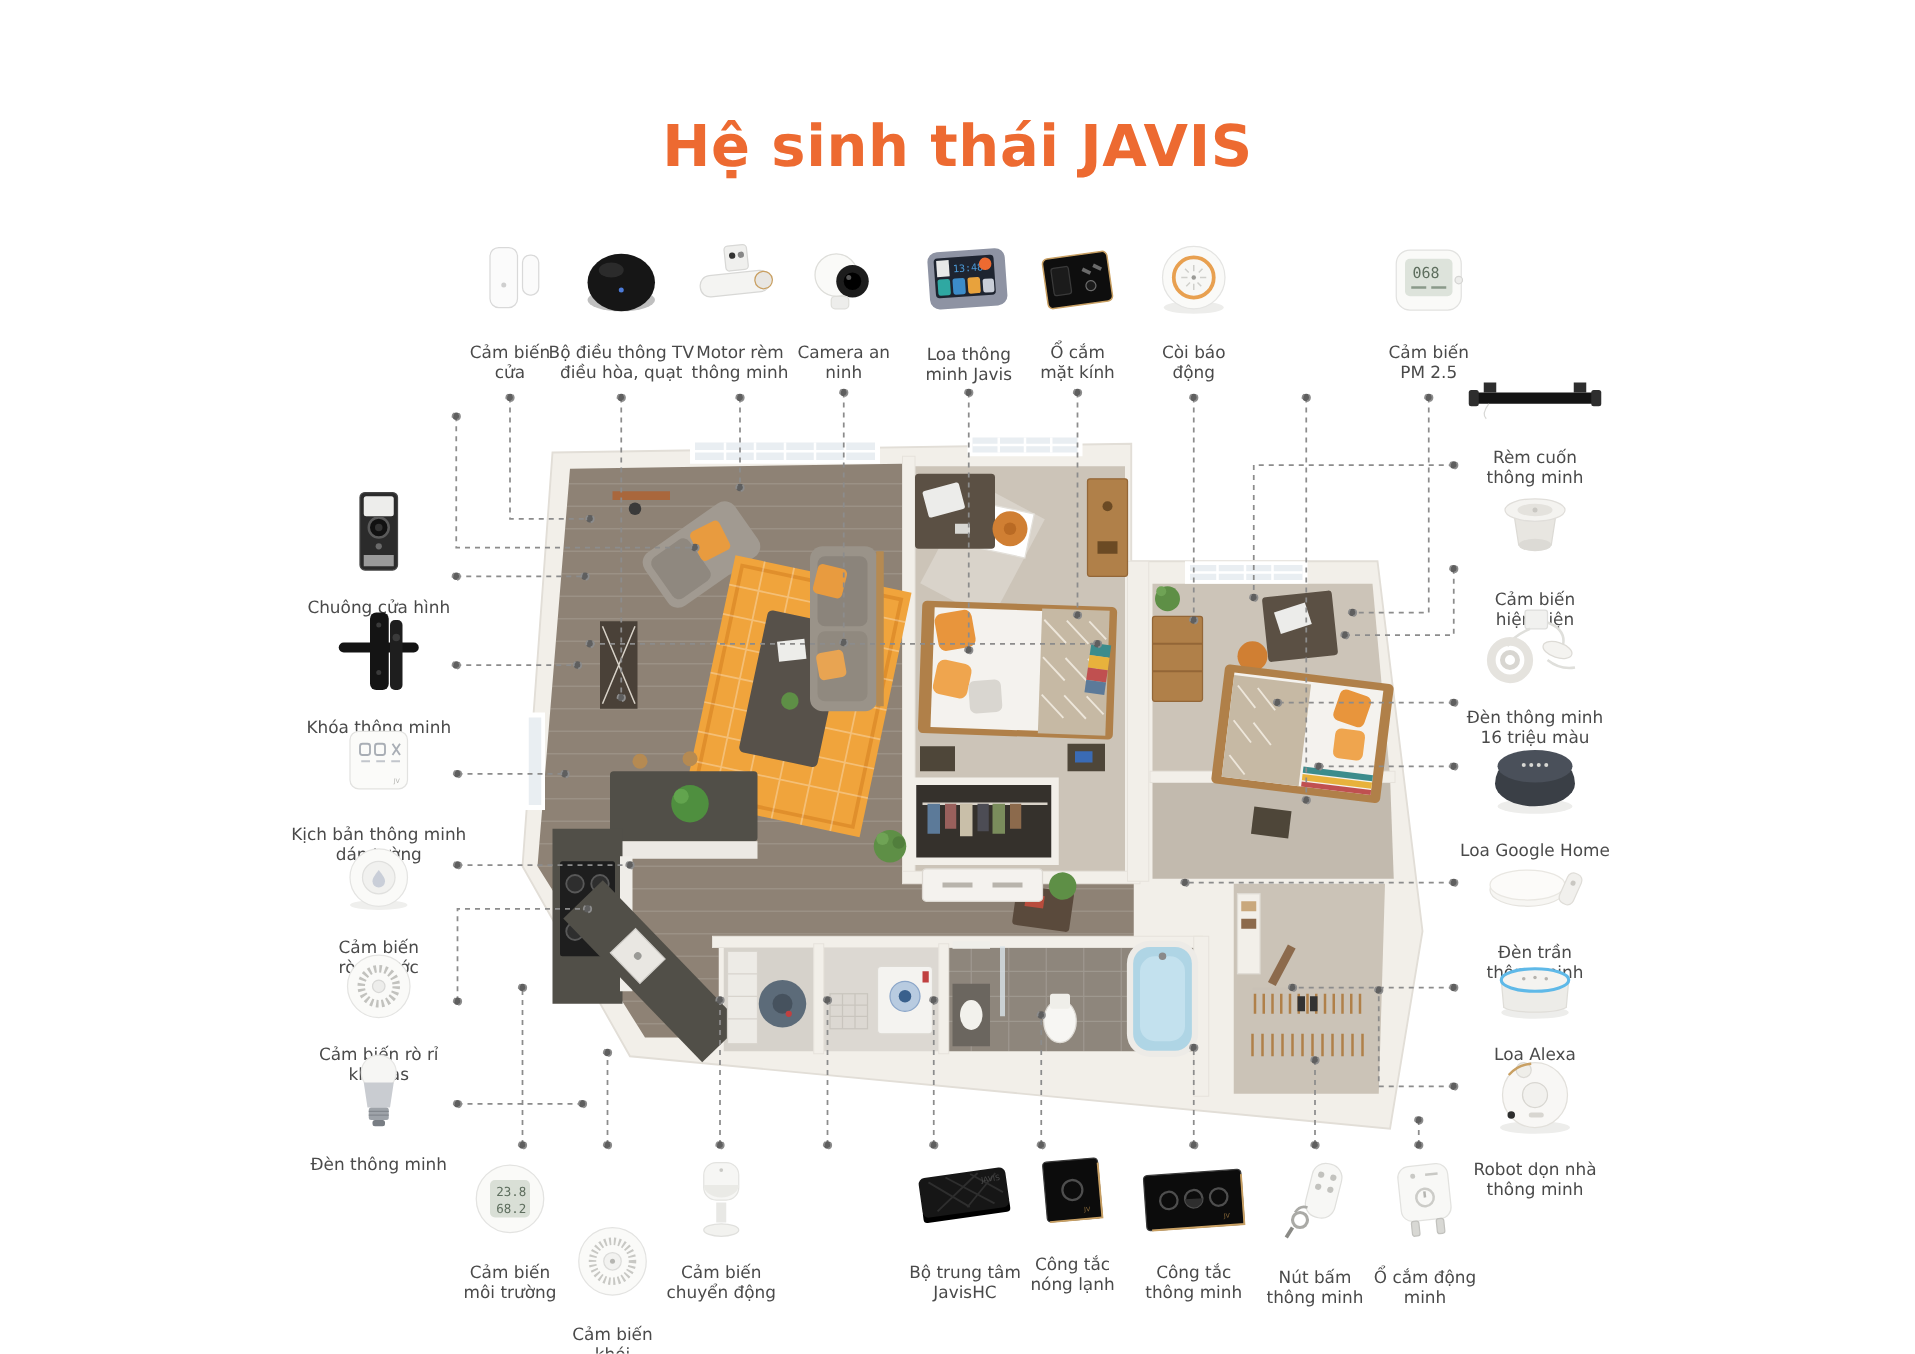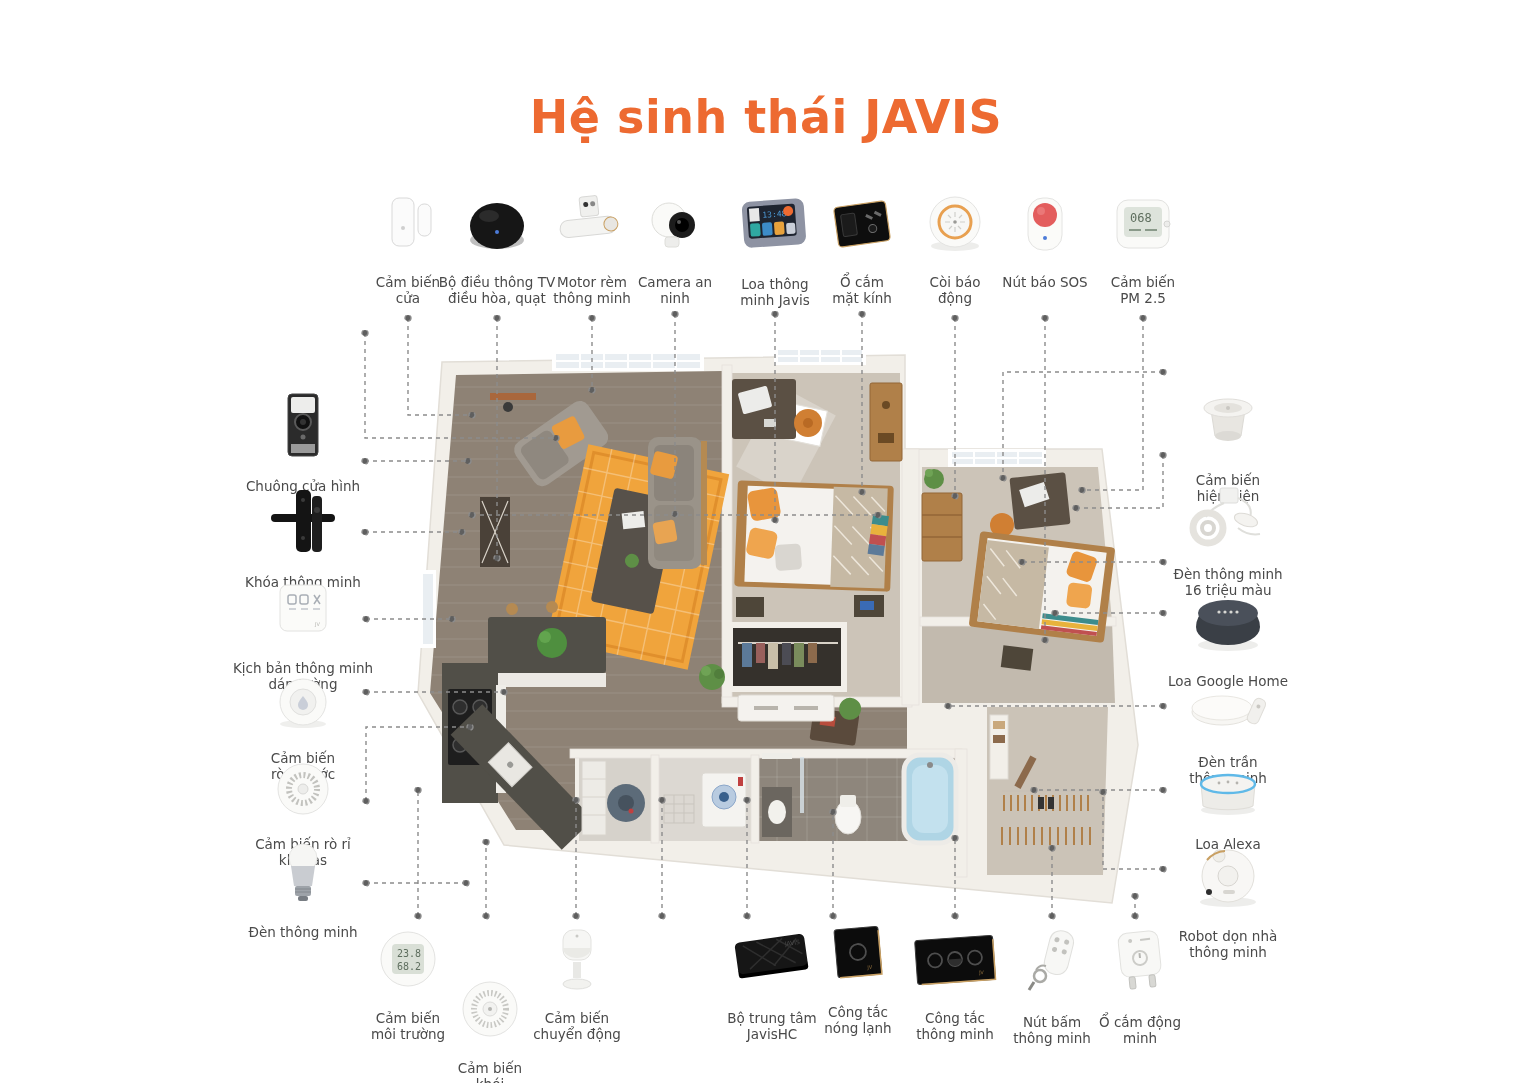--- a/index.html
+++ b/index.html
@@ -436,31 +436,20 @@
           <circle cx="38" cy="30" r="16" fill="#F7F7F5" stroke="#E8A050" stroke-width="3"></circle>
           <g stroke="#CFCFCB" stroke-width="1.2">
             <path d="M38,20 v5 M38,35 v5 M28,30 h5 M43,30 h5 M31,23 l3,3 M41,34 l3,3 M45,23 l-3,3 M35,34 l-3,3"></path>
           </g>
           <circle cx="38" cy="30" r="1.8" fill="#9A9A96"></circle>
         </svg>
     </div>
     <div class="label" style="max-width:70px">Còi báo động</div>
   </div>
 
-  <div class="device" style="left:985px;top:192px;width:120px">
-    <div class="icon">
-      <svg width="76" height="64">
-          <rect x="21" y="6" width="34" height="52" rx="15" fill="#FBFBF9" stroke="#E4E4E2"></rect>
-          <circle cx="38" cy="23" r="12" fill="#E35D5D"></circle>
-          <circle cx="34" cy="19" r="4" fill="#EA7878"></circle>
-          <circle cx="38" cy="46" r="2" fill="#4C7BD9"></circle>
-        </svg>
-    </div>
-    <div class="label" style="max-width:110px">Nút báo SOS</div>
-  </div>
 
   <div class="device" style="left:1083px;top:192px;width:120px">
     <div class="icon">
       <svg width="76" height="64">
           <rect x="12" y="8" width="52" height="48" rx="11" fill="#FAFAF8" stroke="#E2E2E0"></rect>
           <rect x="19" y="15" width="38" height="30" rx="4" fill="#DDE3DB"></rect>
           <text x="25" y="30" font-size="12" fill="#5E6E5E" font-family="DejaVu Sans Mono, monospace">068</text>
           <path d="M24,38 h12 M40,38 h12" stroke="#8A9A8A" stroke-width="2"></path>
           <circle cx="62" cy="32" r="3" fill="#EDEDEB" stroke="#D5D5D3"></circle>
         </svg>
@@ -542,20 +531,33 @@
           <circle cx="38" cy="18" r="14" fill="#F6F6F4" stroke="#E6E6E4"></circle>
           <path d="M26,26 L50,26 L47,46 L29,46 Z" fill="#C9CCD1"></path>
           <rect x="30" y="46" width="16" height="10" rx="2" fill="#9EA3A9"></rect>
           <path d="M30,49 h16 M30,52 h16" stroke="#83888E" stroke-width="1"></path>
           <rect x="33" y="56" width="10" height="5" rx="2" fill="#787D83"></rect>
         </svg>
     </div>
     <div class="label" style="max-width:140px">Đèn thông minh</div>
   </div>
 
+  <div class="device" style="left:1153px;top:302px;width:150px">
+    <div class="icon">
+      <svg width="110" height="38">
+          <rect x="14" y="4" width="10" height="8" fill="#2E2E2E"></rect>
+          <rect x="86" y="4" width="10" height="8" fill="#2E2E2E"></rect>
+          <rect x="6" y="12" width="98" height="9" rx="3" fill="#141414"></rect>
+          <rect x="2" y="10" width="8" height="13" rx="2" fill="#2E2E2E"></rect>
+          <rect x="100" y="10" width="8" height="13" rx="2" fill="#2E2E2E"></rect>
+          <path d="M18,21 q-6,8 -2,12" stroke="#D8D8D6" fill="none"></path>
+        </svg>
+    </div>
+    <div class="label" style="max-width:100px">Rèm cuốn thông minh</div>
+  </div>
 
   <div class="device" style="left:1153px;top:388px;width:150px">
     <div class="icon">
       <svg width="90" height="66">
           <path d="M28,22 L62,22 L58,48 L32,48 Z" fill="#E8E6E1" stroke="#DCDAD5"></path>
           <ellipse cx="45" cy="48" rx="13" ry="5" fill="#DCDAD5"></ellipse>
           <ellipse cx="45" cy="20" rx="24" ry="9" fill="#F4F3F0" stroke="#E0DEDA"></ellipse>
           <ellipse cx="45" cy="20" rx="14" ry="5" fill="#E4E2DD"></ellipse>
           <circle cx="45" cy="20" r="2" fill="#C9C7C2"></circle>
         </svg>

